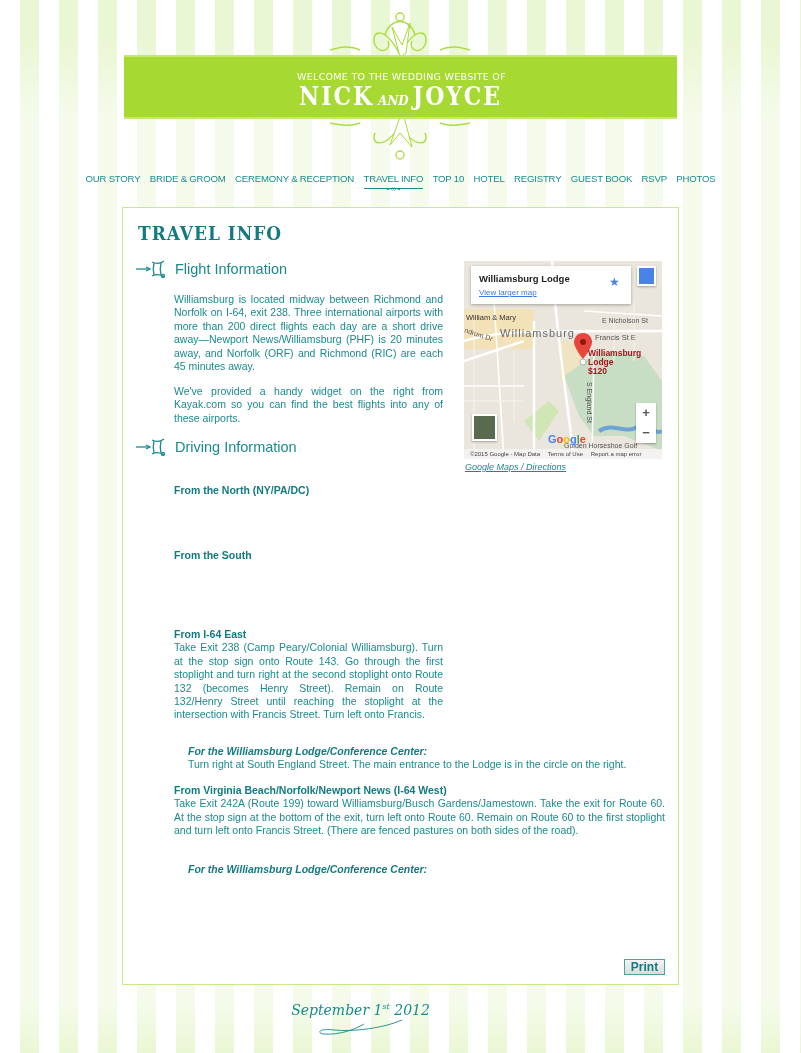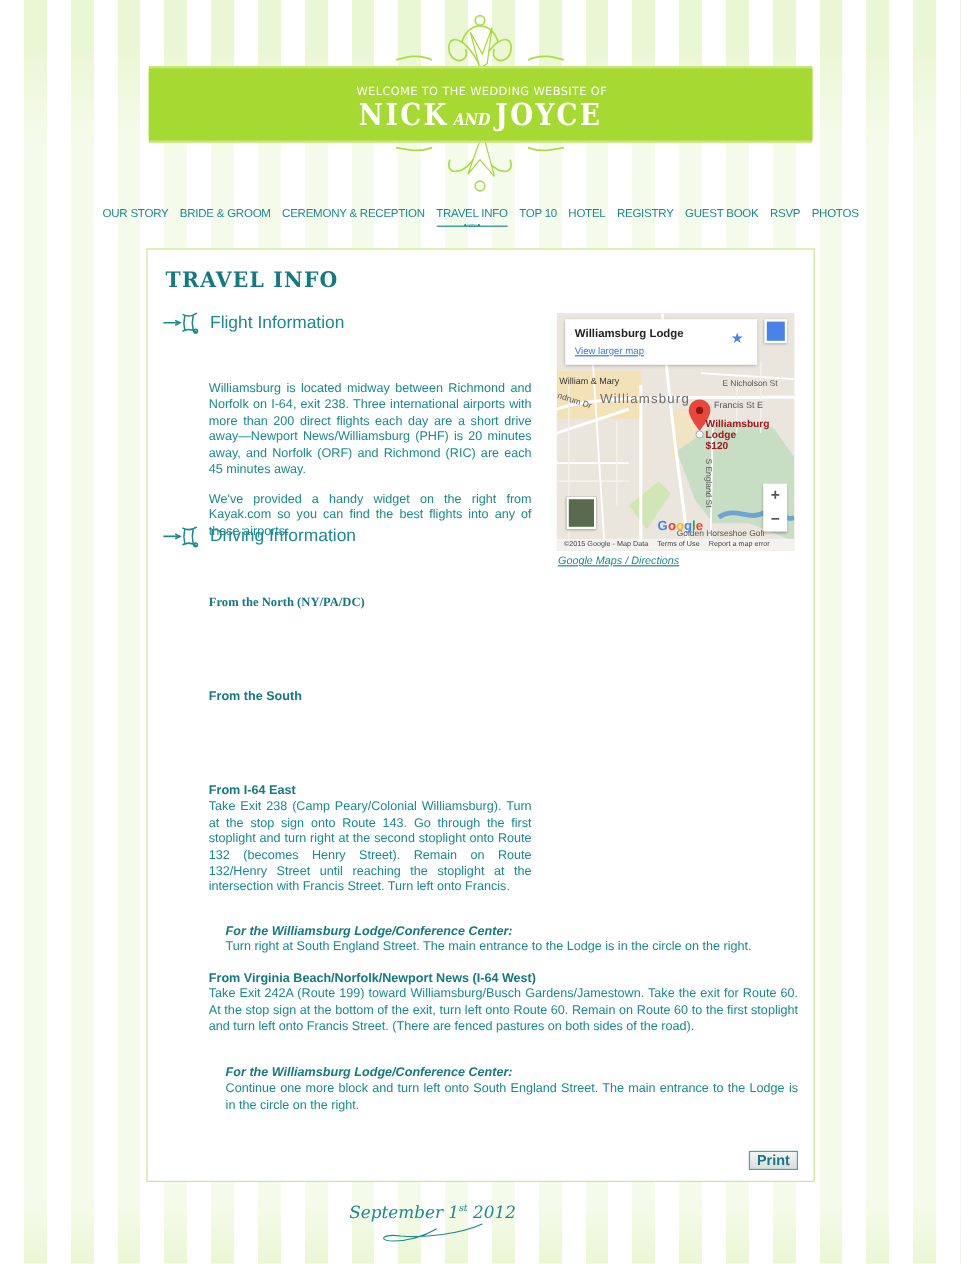--- a/index.html
+++ b/index.html
@@ -46,21 +46,21 @@
   .page-title {
     position: absolute; left: 15px; top: 16px; font-family: "DejaVu Serif", serif; font-weight: bold;
     font-size: 17px; letter-spacing: 1px; color: #137a80; transform: scaleY(1.05);
   }
   .section-head { position: absolute; left: 13px; display: flex; align-items: center; text-align: right; }
   .section-head .plane { width: 30px; height: 20px; margin-right: 9px; }
   .section-head span { font-size: 14.5px; color: #1a8a8e; font-family: "Liberation Sans", sans-serif; }
 
   .para {
     position: absolute; font-family: "Liberation Sans", sans-serif; font-size: 10.5px;
-    line-height: 13.4px; text-align: justify; color: #1a8a8e; margin-top: 25px;
+    line-height: 13.4px; text-align: justify; color: #1a8a8e;
   }
   .para b { font-weight: bold; color: #137a80; display: block; }
   .para i.sub { font-weight: bold; font-style: italic; display: block; color: #137a80; }
 
   .map {
     position: absolute; left: 341px; top: 53px; width: 198px; height: 198px;
     background: #ebe6dd; overflow: hidden;
   }
   .map svg { position: absolute; left: 0; top: 0; }
   .map-card {
@@ -187,41 +187,40 @@
         <path d="M16 3 C20 5, 24 5, 28 2"></path>
         <path d="M16 17 C20 15, 24 15, 28 18"></path>
         <path d="M18 4 C17 8, 17 12, 18 16"></path>
         <path d="M25 4 C24 8, 24 12, 25 16"></path>
         <circle cx="27" cy="17" r="1.5"></circle>
       </g>
     </svg>
     <span>Driving Information</span>
   </div>
 
-  <div class="para" style="left:51px;top:263px;width:269px;font-family:Liberation Serif, serif;">
+  <div class="para" style="left:51px;top:276px;width:269px;">
     <b>From the North (NY/PA/DC)</b>
   </div>
   <div class="para" style="left:51px;top:341px;width:269px;">
     <b>From the South</b>
   </div>
   <div class="para" style="left:51px;top:420px;width:269px;">
     <b>From I-64 East</b>
     <span>Take Exit 238 (Camp Peary/Colonial Williamsburg). Turn at the stop sign onto Route 143. Go through the first stoplight and turn right at the second stoplight onto Route 132 (becomes Henry Street). Remain on Route 132/Henry Street until reaching the stoplight at the intersection with Francis Street. Turn left onto Francis.</span>
   </div>
   <div class="para" style="left:65px;top:537px;width:480px;text-align:left;">
     <i class="sub">For the Williamsburg Lodge/Conference Center:</i>
     <span>Turn right at South England Street. The main entrance to the Lodge is in the circle on the right.</span>
   </div>
   <div class="para" style="left:51px;top:576px;width:491px;">
     <b>From Virginia Beach/Norfolk/Newport News (I-64 West)</b>
     <span>Take Exit 242A (Route 199) toward Williamsburg/Busch Gardens/Jamestown. Take the exit for Route 60. At the stop sign at the bottom of the exit, turn left onto Route 60. Remain on Route 60 to the first stoplight and turn left onto Francis Street. (There are fenced pastures on both sides of the road).</span>
   </div>
   <div class="para" style="left:65px;top:655px;width:477px;">
     <i class="sub">For the Williamsburg Lodge/Conference Center:</i>
-    <span>Continue one more block and turn left onto South England Street. The main entrance to the Lodge is in the circle on the right.</span>
   </div>
 
   <div class="map">
     <svg width="198" height="198" viewBox="0 0 198 198">
       <rect x="0" y="0" width="198" height="198" fill="#ebe6dd"></rect>
       <rect x="0" y="48" width="70" height="40" fill="#f3e2b8"></rect>
       <rect x="96" y="80" width="22" height="40" fill="#f3e2b8" opacity="0.7"></rect>
       <path d="M100 115 L135 90 L180 95 L198 120 L198 190 L160 175 L130 175 L115 155 Z" fill="#c7dec4"></path>
       <path d="M60 160 L85 140 L95 150 L75 180 Z" fill="#d0e6b5"></path>
       <path d="M135 170 C150 160, 160 175, 175 165 C185 160, 190 175, 198 170" stroke="#6fa3d6" stroke-width="4" fill="none"></path>

